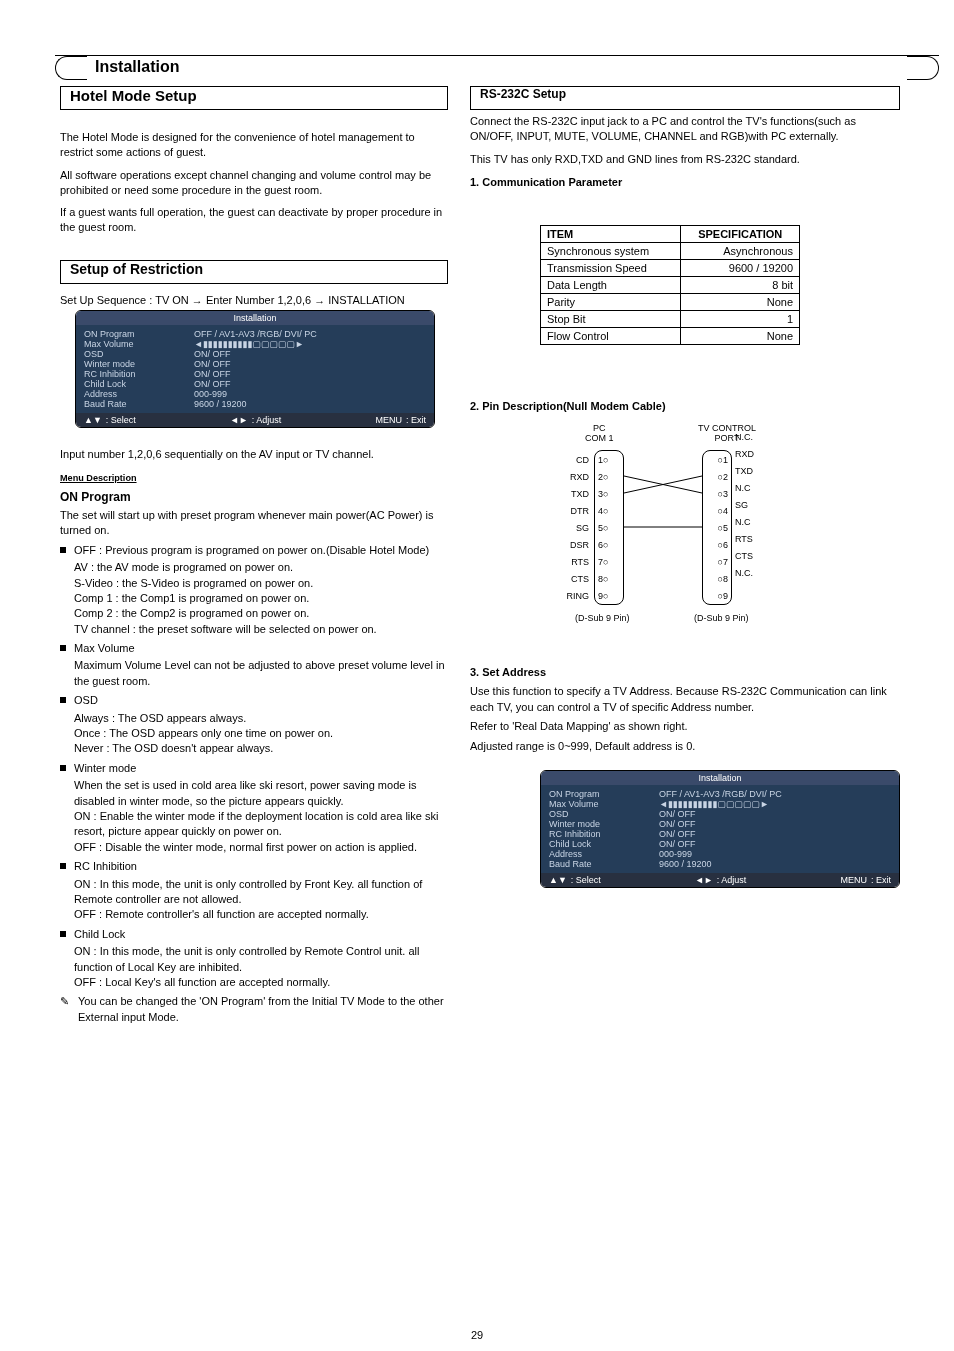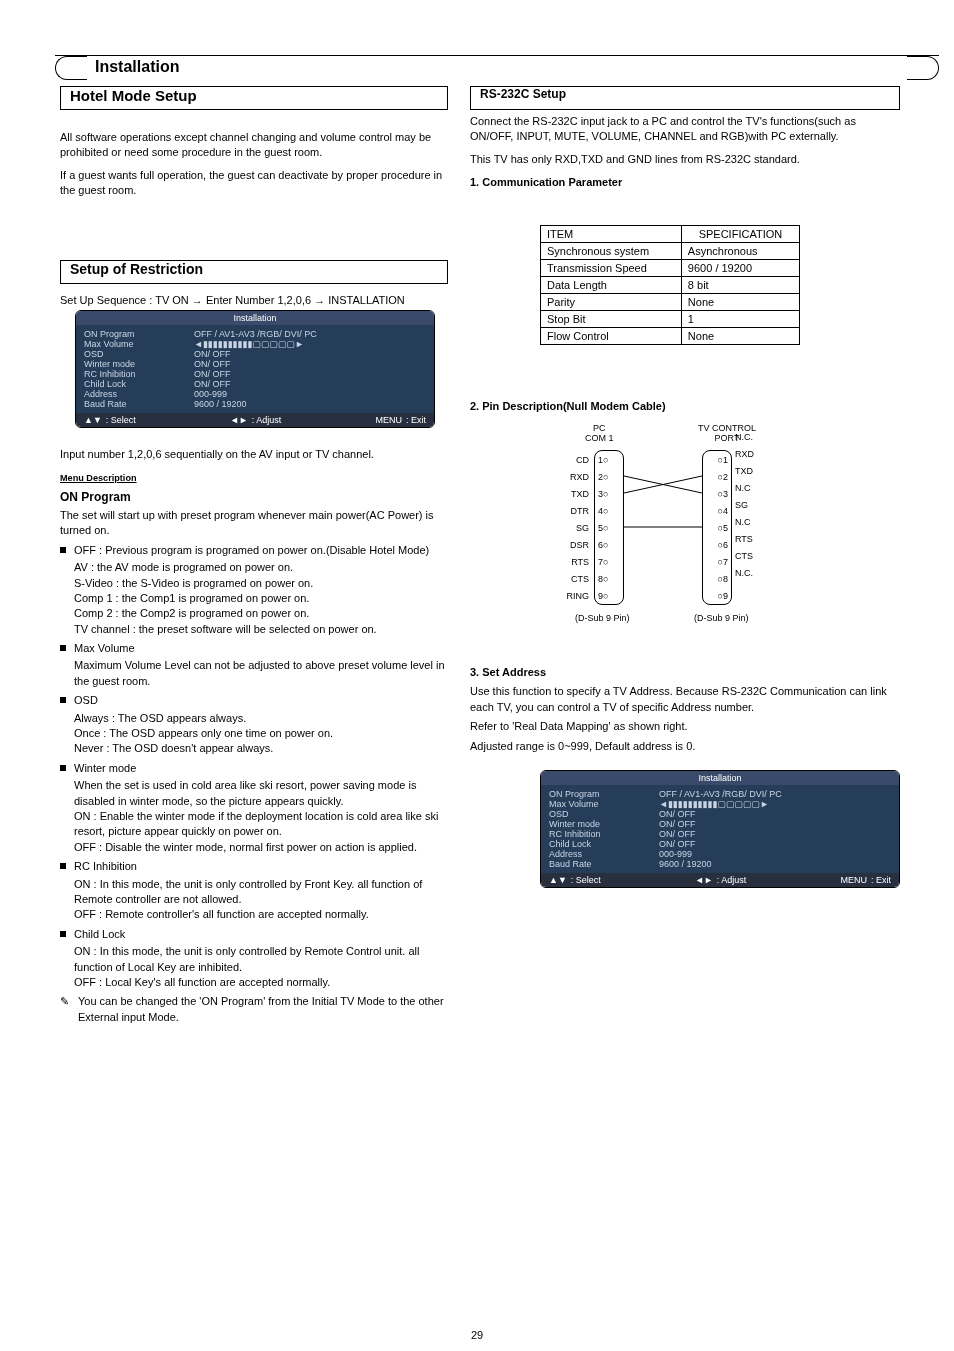--- a/index.html
+++ b/index.html
@@ -157,23 +157,23 @@
 
   .spec-table {
     position:absolute; left:540px; top:225px; width:260px;
     border-collapse: collapse;
     font-size: 11px;
   }
   .spec-table th, .spec-table td {
     border: 1px solid #000;
     padding: 2px 6px;
   }
-  .spec-table .hdr td { font-weight: normal; }
+  .spec-table .hdr td { font-weight: bold; }
   .spec-table .hdr td:nth-child(2){ text-align:center; }
-  .spec-table td:nth-child(2){ text-align:left; }
+  .spec-table td:nth-child(2){ text-align:right; }
 
   .pin-title-left { position:absolute; left:585px; top:424px; font-size:9px; text-align:center; line-height:1.1;}
   .pin-title-right{ position:absolute; left:698px; top:424px; font-size:9px; text-align:center; line-height:1.1;}
 
   .connector {
     position:absolute; border:1px solid #000; border-radius:8px;
     width: 30px;
   }
   .conn-left { left:594px; top:450px; height:155px; }
   .conn-right { left:702px; top:450px; height:155px; }
@@ -210,20 +210,21 @@
 <div class="ring-right"></div>
 
 <div class="page-title">Installation</div>
 
 <div class="left-sub-box"></div>
 <div class="left-sub-title">Hotel Mode Setup</div>
 <div class="right-sub-box"></div>
 <div class="right-sub-title">RS-232C Setup</div>
 
 <div class="left-intro">
+  <p>The Hotel Mode is designed for the convenience of hotel management to restrict some actions of guest.</p>
   <p>All software operations except channel changing and volume control may be prohibited or need some procedure in the guest room.</p>
   <p>If a guest wants full operation, the guest can deactivate by proper procedure in the guest room.</p>
 </div>
 
 <div class="setup-box"></div>
 <div class="setup-title">Setup of Restriction</div>
 <div class="setup-line">Set Up Sequence : TV ON → Enter Number 1,2,0,6 → INSTALLATION</div>
 
 <div class="osd osd1">
   <div class="osd-hdr">Installation</div>

